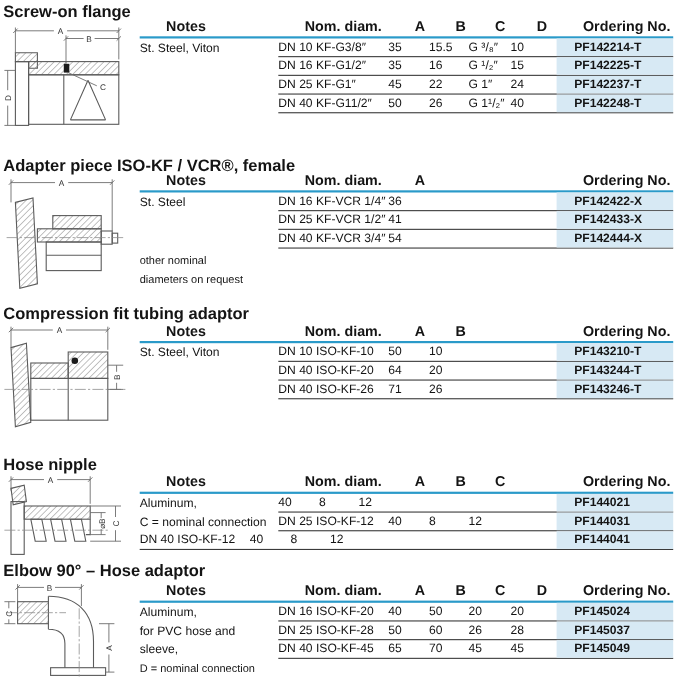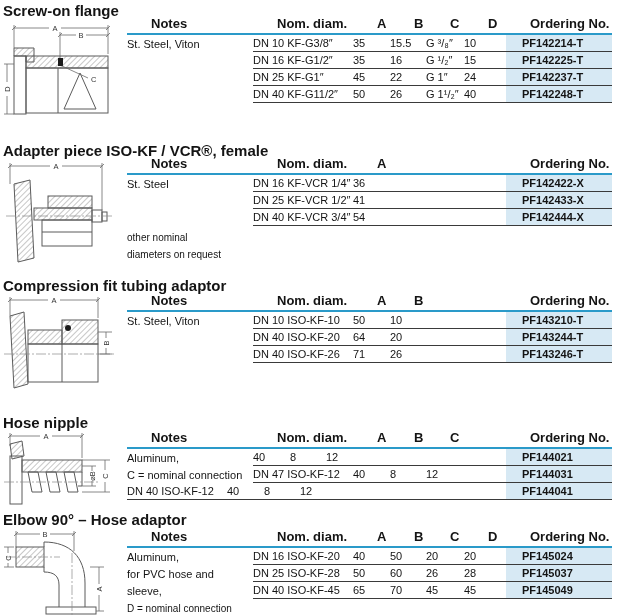--- a/index.html
+++ b/index.html
@@ -304,21 +304,21 @@
           <div class="rc">
             <div class="cell col-a">40</div>
             <div class="cell col-b">8</div>
             <div class="cell col-c">12</div>
             <div class="cell col-order">PF144021</div>
           </div>
         </div>
         <div class="row">
           <div class="cell col-note">C = nominal connection</div>
           <div class="rc">
-            <div class="cell col-nom">DN 47 ISO-KF-12</div>
+            <div class="cell col-nom">DN 25 ISO-KF-12</div>
             <div class="cell col-a">40</div>
             <div class="cell col-b">8</div>
             <div class="cell col-c">12</div>
             <div class="cell col-order">PF144031</div>
           </div>
         </div>
         <div class="row">
           <div class="rc">
             <div class="cell col-nom">DN 40 ISO-KF-12</div>
             <div class="cell col-a">40</div>

